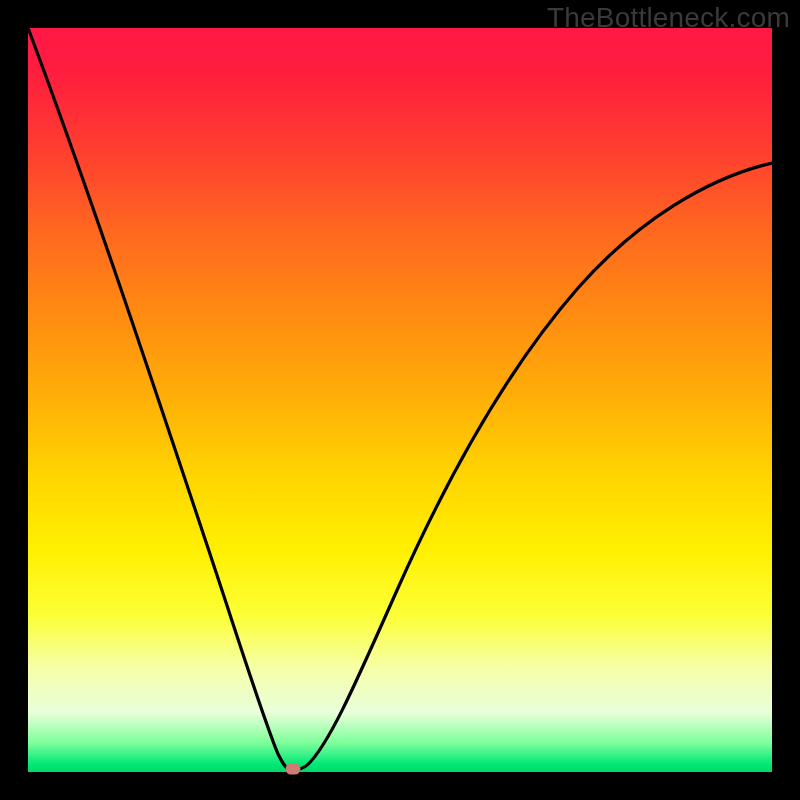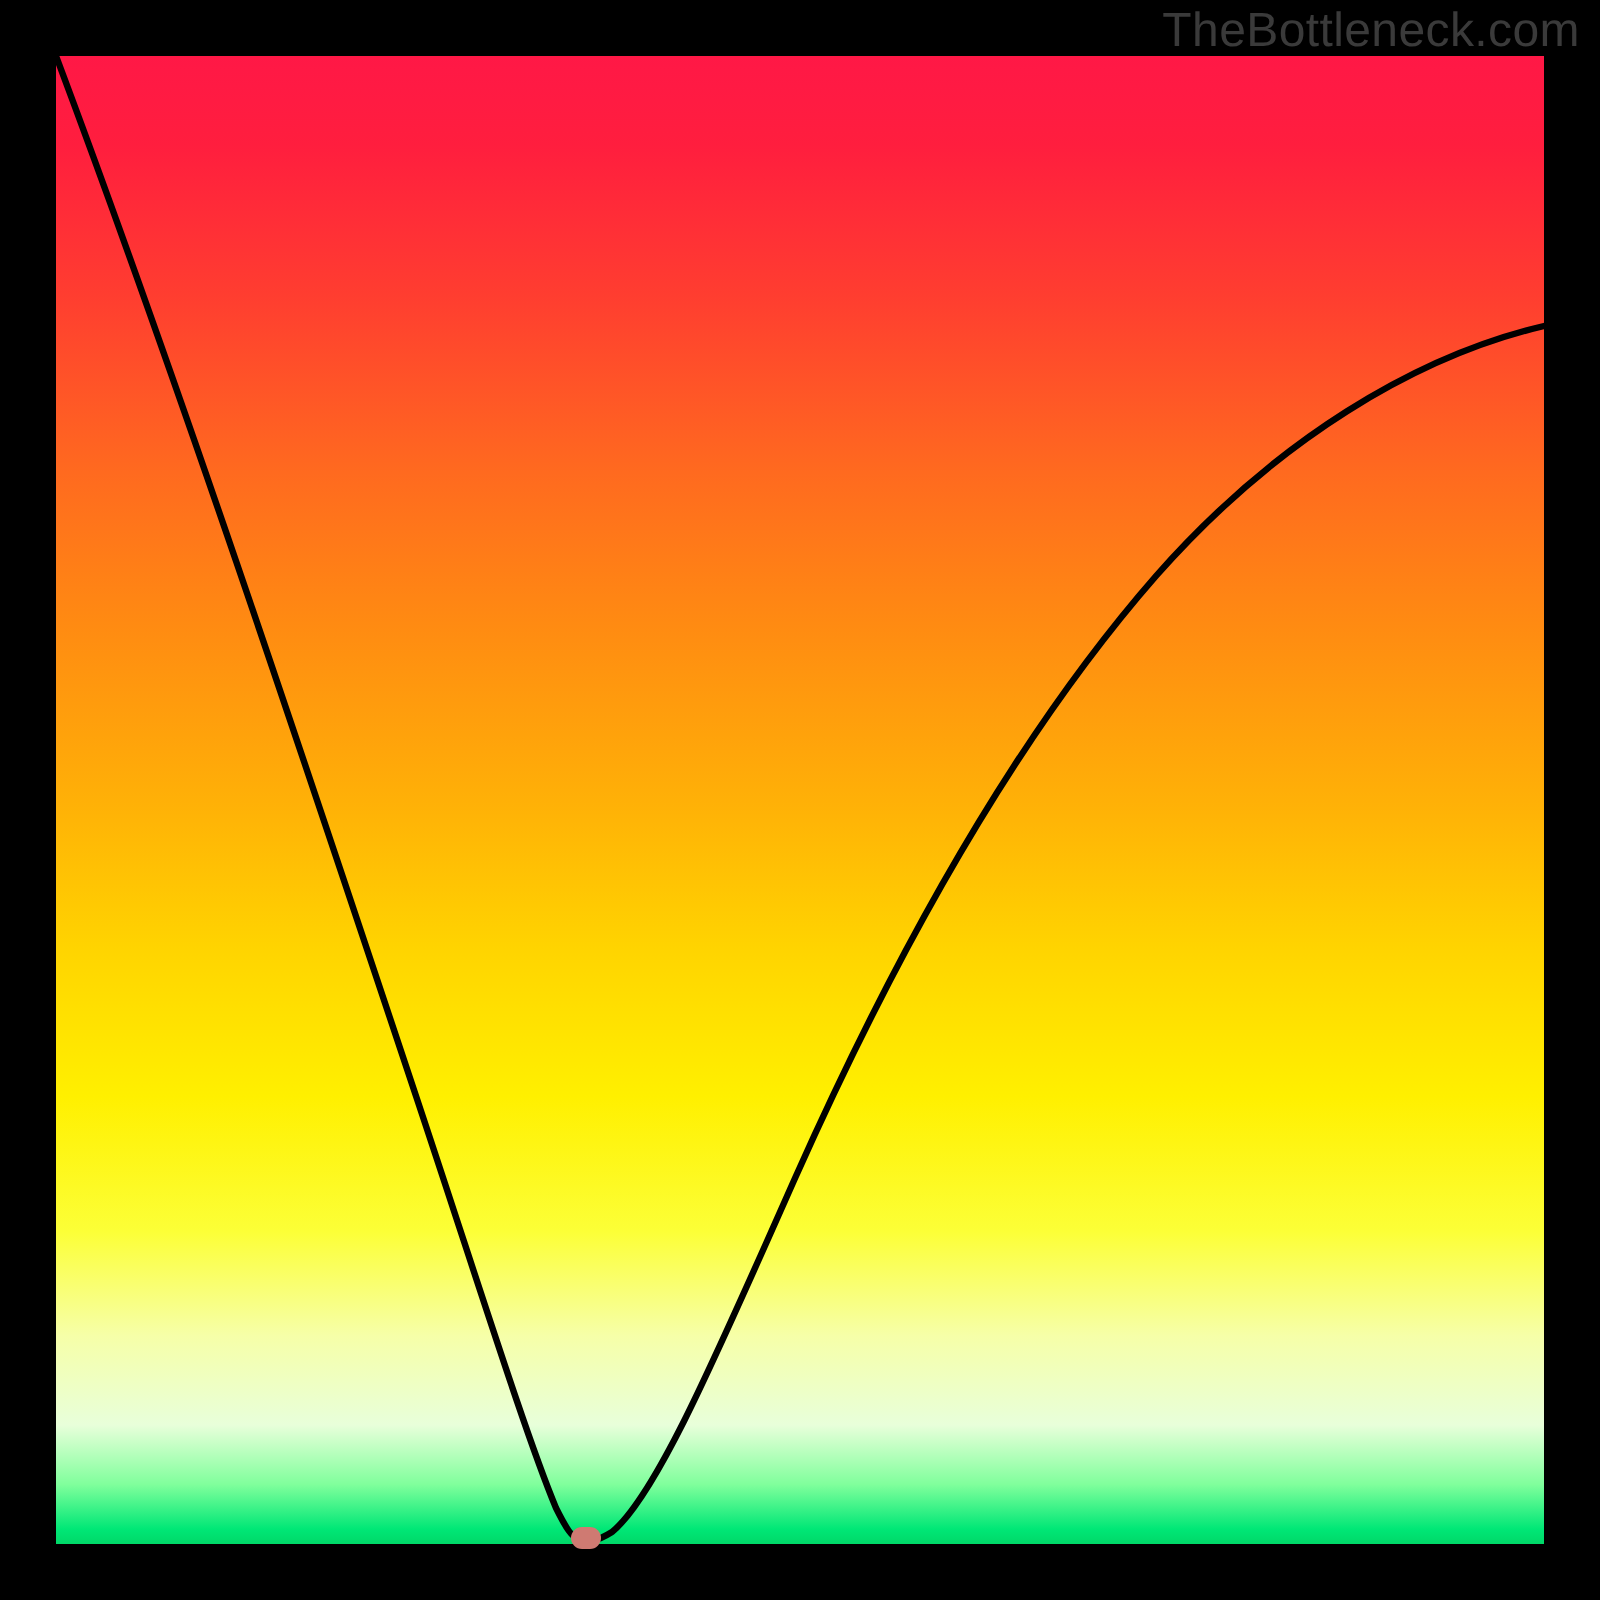--- a/index.html
+++ b/index.html
@@ -15,21 +15,21 @@
     position: relative;
     width: 800px;
     height: 800px;
     background: #000;
   }
   .watermark {
     position: absolute;
     top: 2px;
     right: 10px;
     color: #3a3a3a;
-    font-size: 24px;
+    font-size: 28px;
     font-weight: 500;
     letter-spacing: 0.2px;
     z-index: 5;
   }
   .plot {
     position: absolute;
     left: 28px;
     top: 28px;
     width: 744px;
     height: 744px;

